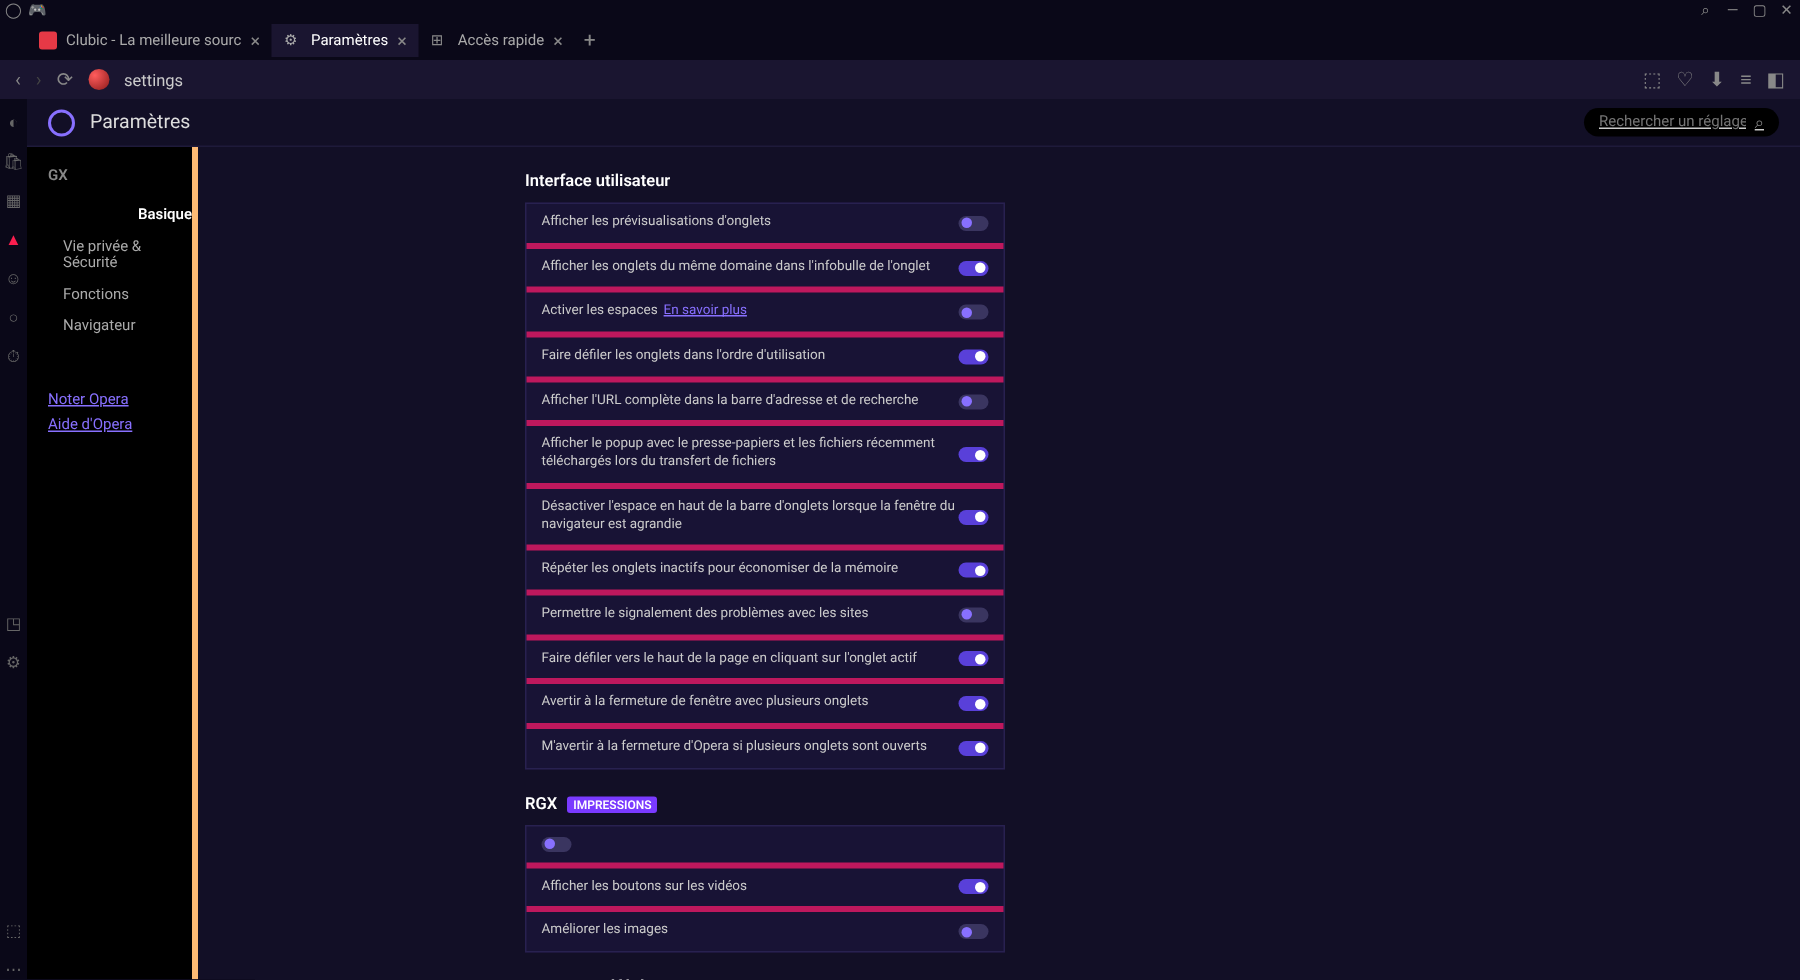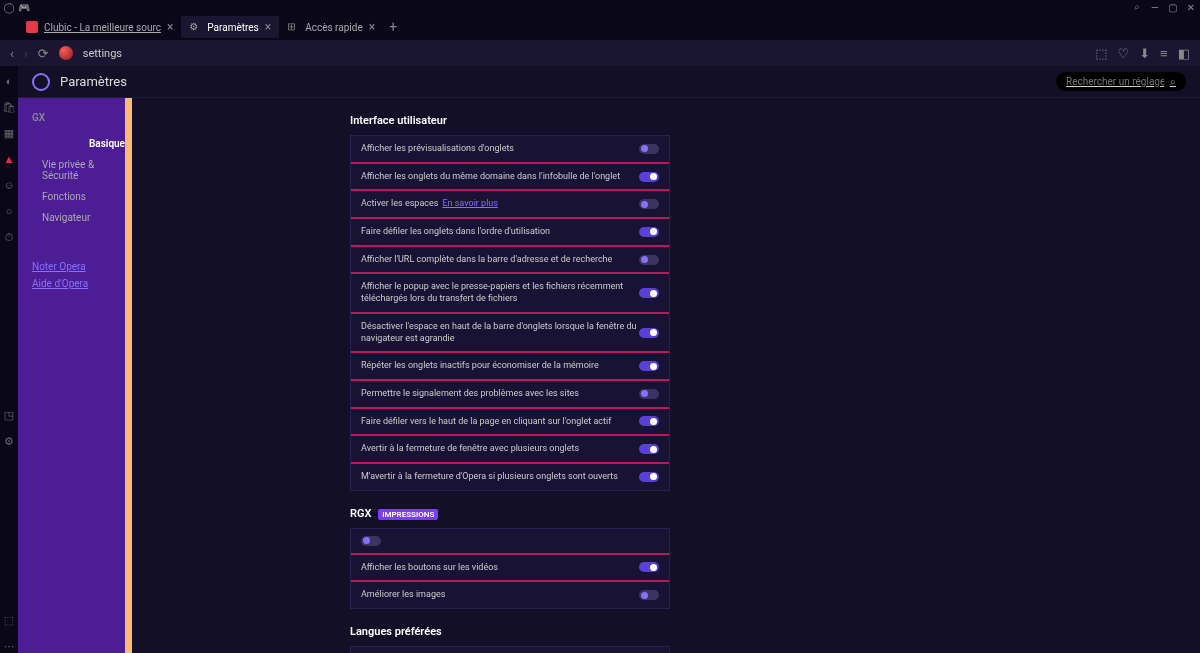--- a/index.html
+++ b/index.html
@@ -24,31 +24,31 @@
 .rail-icon { width: 14px; height: 14px; color: #666; cursor: pointer; display: flex; align-items: center; justify-content: center; font-size: 11px; }
 .rail-icon.active { color: #fa1e4e; }
 .rail-spacer { flex: 1; }
 .content-area { flex: 1; display: flex; flex-direction: column; background: #120f26; }
 .page-header { height: 32px; display: flex; align-items: center; padding: 0 14px; gap: 10px; border-bottom: 1px solid #1e1a3a; }
 .page-logo { width: 18px; height: 18px; border: 2px solid #8870ff; border-radius: 50%; }
 .page-title { font-size: 13px; color: #ddd; }
 .search-box { margin-left: auto; background: #000000; border-radius: 12px; display: flex; align-items: center; padding: 3px 10px; gap: 6px; width: 130px; text-decoration: underline; }
 .search-box input { background: transparent; border: none; color: #aaa; font-size: 10px; outline: none; width: 100%; }
 .page-body { flex: 1; display: flex; overflow: hidden; }
-.sidebar { width: 114px; background: #4c1d95; padding: 14px 0 0 14px; border-right: 7px solid #fdba74; }
+.sidebar { width: 114px; background: #000000; padding: 14px 0 0 14px; border-right: 4px solid #fdba74; }
 .sidebar-cat { color: #888; font-size: 10px; font-weight: 600; margin-bottom: 10px; }
 .sidebar-item { color: #aaa; font-size: 10px; padding: 5px 0 5px 10px; cursor: pointer; }
 .sidebar-item.active { color: #fff; font-weight: 600; text-align: right; }
 .sidebar-link { color: #8870ff; text-decoration: underline; font-size: 10px; padding: 3px 0; cursor: pointer; display: block; }
 .sidebar-gap { height: 30px; }
 .settings-scroll { flex: 1; overflow-y: auto; padding: 8px 0 20px 218px; }
 .section-title { font-size: 11px; color: #fff; font-weight: 600; margin: 8px 0; }
 .badge { background: #7a3aff; color: #fff; font-size: 8px; padding: 1px 4px; border-radius: 2px; margin-left: 4px; font-weight: 600; }
 .panel { background: #181335; border: 1px solid #282150; width: 320px; margin-bottom: 16px; }
-.panel-row { display: flex; align-items: center; justify-content: space-between; padding: 7px 10px; border-bottom: 2px solid #be185d; min-height: 22px; }
+.panel-row { display: flex; align-items: center; justify-content: space-between; padding: 7px 10px; border-bottom: 4px solid #be185d; min-height: 22px; }
 .panel-row:last-child { border-bottom: none; }
 .panel-label { font-size: 9px; color: #ccc; flex: 1; line-height: 1.3; }
 .panel-label .link { color: #8870ff; text-decoration: underline; cursor: pointer; margin-left: 4px; }
 .toggle { width: 20px; height: 10px; border-radius: 5px; background: #3a3560; position: relative; cursor: pointer; flex-shrink: 0; }
 .toggle::after { content: ''; position: absolute; width: 7px; height: 7px; border-radius: 50%; background: #8870ff; top: 1.5px; left: 2px; transition: left 0.1s; }
 .toggle.on { background: #5940d9; }
 .toggle.on::after { left: 11px; background: #fff; }
 .lang-header { display: flex; align-items: center; justify-content: space-between; padding: 8px 10px; }
 .lang-desc { font-size: 9px; color: #ddd; font-weight: 600; }
 .lang-btn { background: transparent; border: 1px solid #3a3560; color: #ccc; font-size: 9px; padding: 4px 8px; cursor: pointer; }
@@ -68,21 +68,21 @@
     <span class="win-icon">⌕</span>
     <span class="win-icon">—</span>
     <span class="win-icon">▢</span>
     <span class="win-icon">✕</span>
   </div>
 </div>
 
 <div class="tabstrip">
   <div class="tab">
     <span class="tab-icon" style="background:#e63946;border-radius:2px;"></span>
-    <span style="overflow:hidden;text-overflow:ellipsis;white-space:nowrap;text-decoration:underline;">Clubic - La meilleure sourc</span>
+    <span style="overflow:hidden;text-overflow:ellipsis;white-space:nowrap;">Clubic - La meilleure sourc</span>
     <span class="tab-close">×</span>
   </div>
   <div class="tab active">
     <span class="tab-icon" style="color:#aaa;">⚙</span>
     <span>Paramètres</span>
     <span class="tab-close">×</span>
   </div>
   <div class="tab">
     <span class="tab-icon" style="color:#888;">⊞</span>
     <span>Accès rapide</span>

